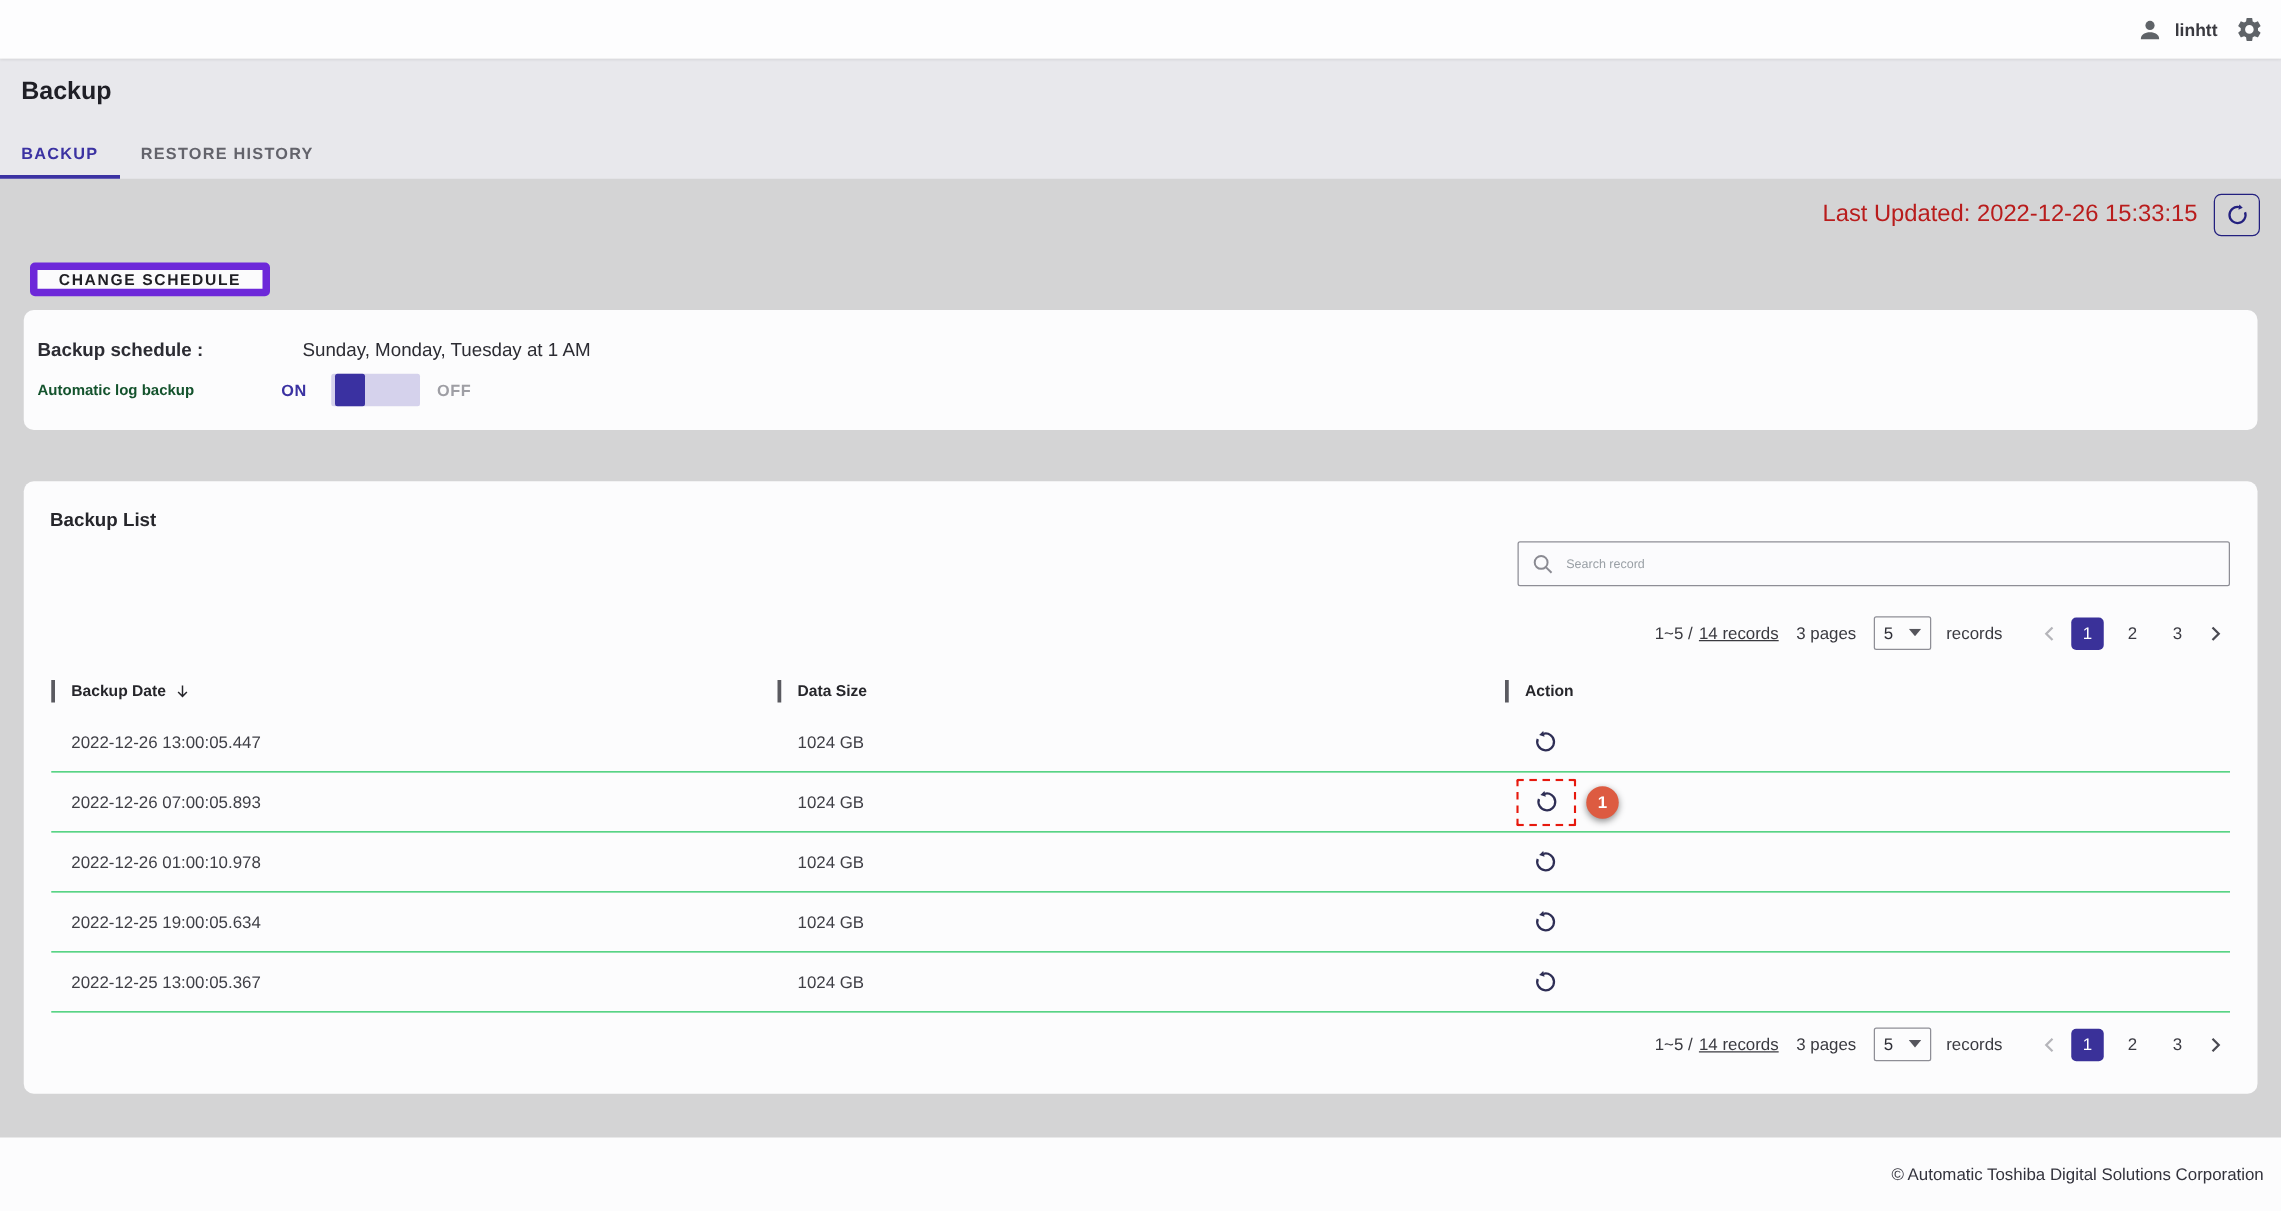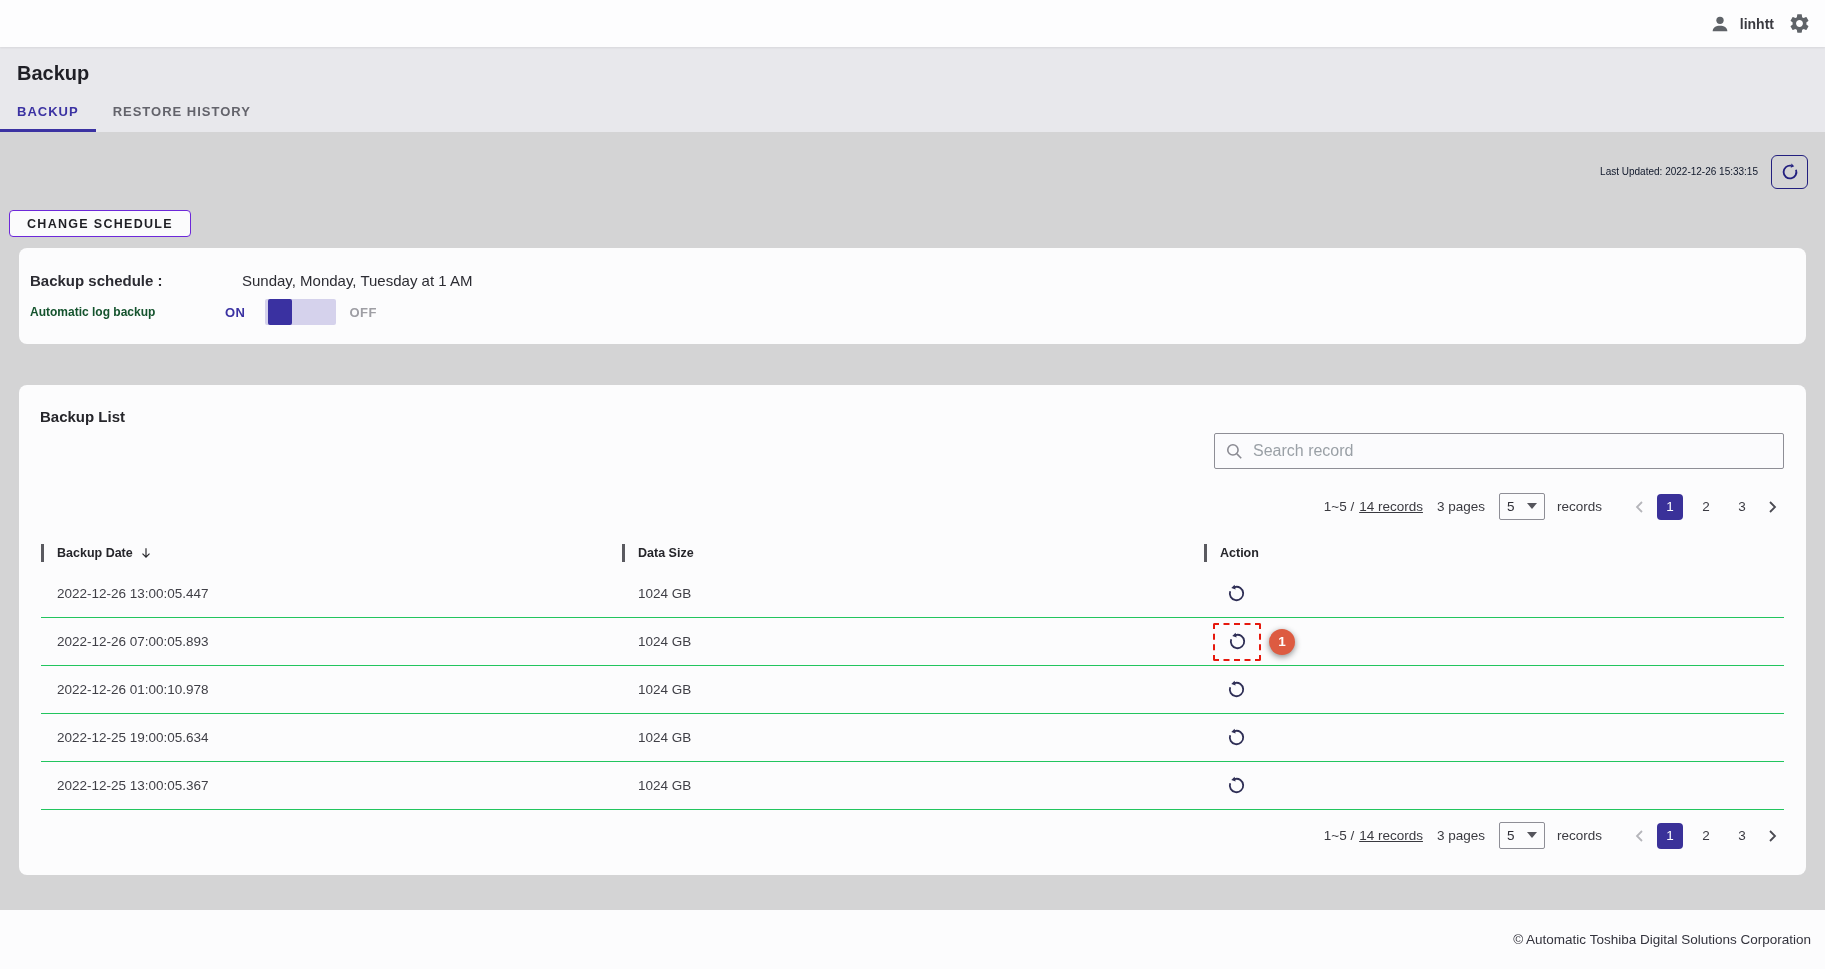--- a/index.html
+++ b/index.html
@@ -6,58 +6,58 @@
   html,body { width:1825px; height:969px; font-family:"Liberation Sans", sans-serif; background:#d4d4d5; overflow:hidden; }
 
   
   .topbar { position:absolute; top:0; left:0; width:1825px; height:47px; background:#fdfdfe;
             box-shadow:0 1px 2px rgba(0,0,0,.08); display:flex; align-items:center; justify-content:flex-end;
             padding-right:14px; gap:14px; z-index:5; }
   .user-menu { display:flex; align-items:center; gap:9px; cursor:pointer; }
   .username { font-size:14px; font-weight:bold; color:#3a3a40;text-align:center; }
 
   
-  .header { position:absolute; top:47px; left:0; width:1825px; height:85px; background:#e8e8ec;padding-left:20px; }
+  .header { position:absolute; top:47px; left:0; width:1825px; height:96px; background:#e8e8ec;padding-left:20px; }
   .page-title { position:absolute; left:17px; top:15px; font-size:20px; font-weight:bold; color:#1f1f26; }
   .tabs { position:absolute; left:0; bottom:0; height:42px; display:flex; }
   .tab { position:relative; height:42px; display:flex; align-items:center; justify-content:center;
          padding:0 17px; font-size:13px; font-weight:bold; letter-spacing:1px; color:#63636b; cursor:pointer; }
   .tab.active { color:#3b32a2; }
   .tab.active::after { content:""; position:absolute; left:0; right:0; bottom:0; height:3px; background:#3b32a2; }
 
   
   .main { position:absolute; top:146px; left:0; width:1825px; height:764px; background:#d4d4d5; }
 
   .updated-row { position:absolute; top:9px; right:17px; display:flex; align-items:center; gap:13px; }
-  .updated-text { font-size:10px; color:#0f172a; line-height:34px; }
+  .updated-text { font-size:19px; color:#b91c1c; line-height:34px; }
   .refresh-btn { width:37px; height:34px; border:1.5px solid #23207f; border-radius:6px; background:transparent;
                  display:flex; align-items:center; justify-content:center; cursor:pointer; }
 
-  .change-btn { position:absolute; left:9px; top:64px; height:27px; padding:0 17px; background:#fbfbfc;
-                border:1px solid #6d28d9; border-radius:4px; font-family:"Liberation Sans",sans-serif;
+  .change-btn { position:absolute; left:24px; top:64px; height:27px; padding:0 17px; background:#fbfbfc;
+                border:6px solid #6d28d9; border-radius:4px; font-family:"Liberation Sans",sans-serif;
                 font-size:12.5px; font-weight:bold; letter-spacing:1.3px; color:#1f1f24; cursor:pointer; }
 
   .panel { position:absolute; left:19px; right:19px; background:#fcfcfd; border-radius:8px; }
   .schedule-panel { top:102px; height:96px; padding:16px 11px; }
   .sched-row { display:flex; align-items:center; height:32px; }
   .sched-label { font-size:15px; font-weight:bold; color:#2c2c33; width:166px; }
   .sched-value { font-size:15px; color:#2c2c33; margin-left:46px; }
   .autolog-label { font-size:12px; font-weight:bold; color:#14532d; width:195px; }
   .on-label { font-size:13px; font-weight:bold; color:#3b32a2; letter-spacing:.5px; }
   .toggle { position:relative; width:71px; height:26px; background:#d5d2ec; border-radius:2px; margin:0 14px 0 19px; cursor:pointer; }
   .toggle-thumb { position:absolute; left:3px; top:0; width:24px; height:26px; background:#3a31a1; border-radius:2px; }
   .off-label { font-size:13px; font-weight:bold; color:#9e9ea4; letter-spacing:.5px; }
 
   
   .list-panel { top:239px; height:490px; }
   .list-title { position:absolute; left:21px; top:23px; font-size:15px; font-weight:bold; color:#26262b; }
   .search-box { position:absolute; right:22px; top:48px; width:570px; height:36px; border:1px solid #8e8e96;
                 border-radius:2px; background:#fbfbfd; display:flex; align-items:center; padding:0 10px; gap:9px; }
   .search-box input { border:none; outline:none; background:transparent; flex:1; font-family:"Liberation Sans",sans-serif;
-                      font-size:16px; color:#0c4a6e; }
+                      font-size:10px; color:#0c4a6e; }
   .search-box input::placeholder { color:#9aa0a6; }
 
   .pagination { position:absolute; right:22px; display:flex; align-items:center; height:27px;
                 font-size:13.5px; color:#3a3a40; }
   .pagination.top { top:108px; }
   .pagination.bottom { top:437px; }
   .pg-range { margin-right:5px; }
   .pg-records-link { text-decoration:underline; cursor:pointer; }
   .pg-pagestext { margin:0 14px; }
   .pg-select { width:46px; height:27px; border:1px solid #8e8e96; border-radius:2px; background:#fcfcfd;

